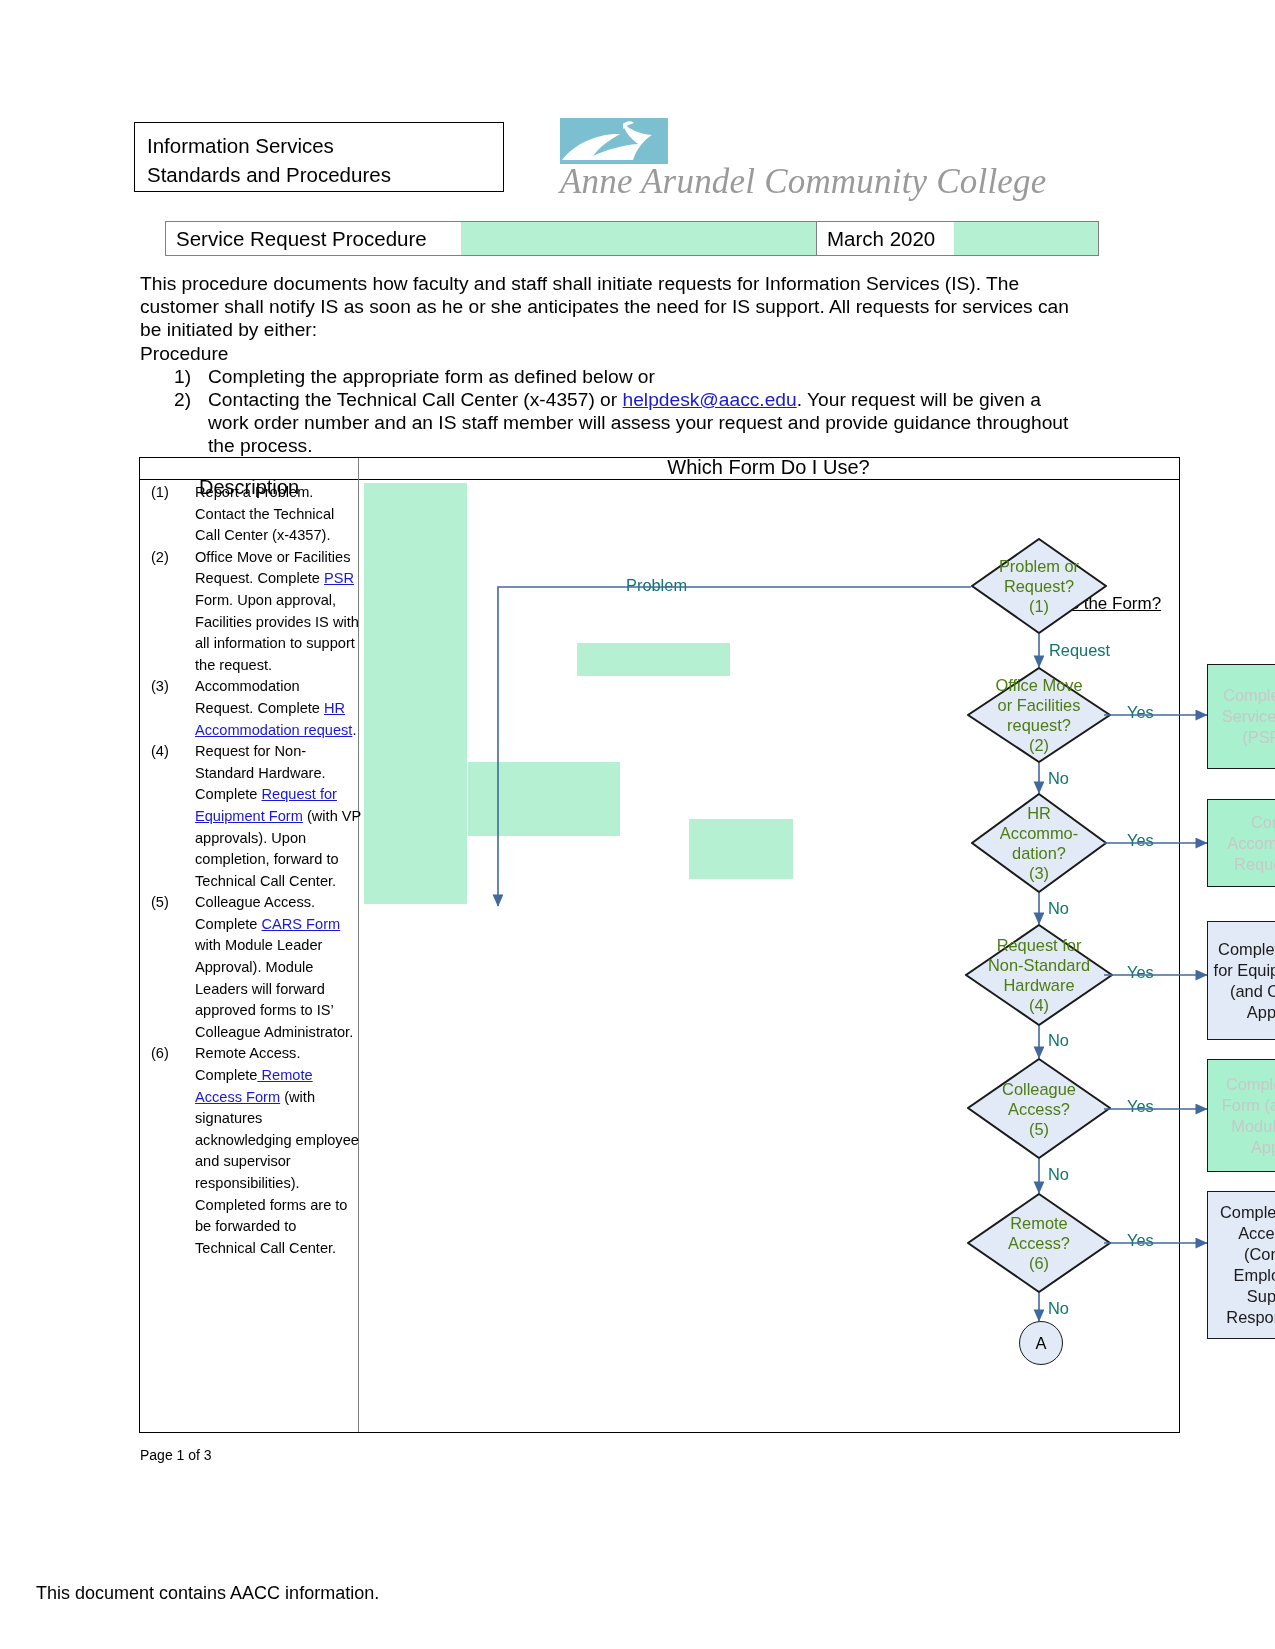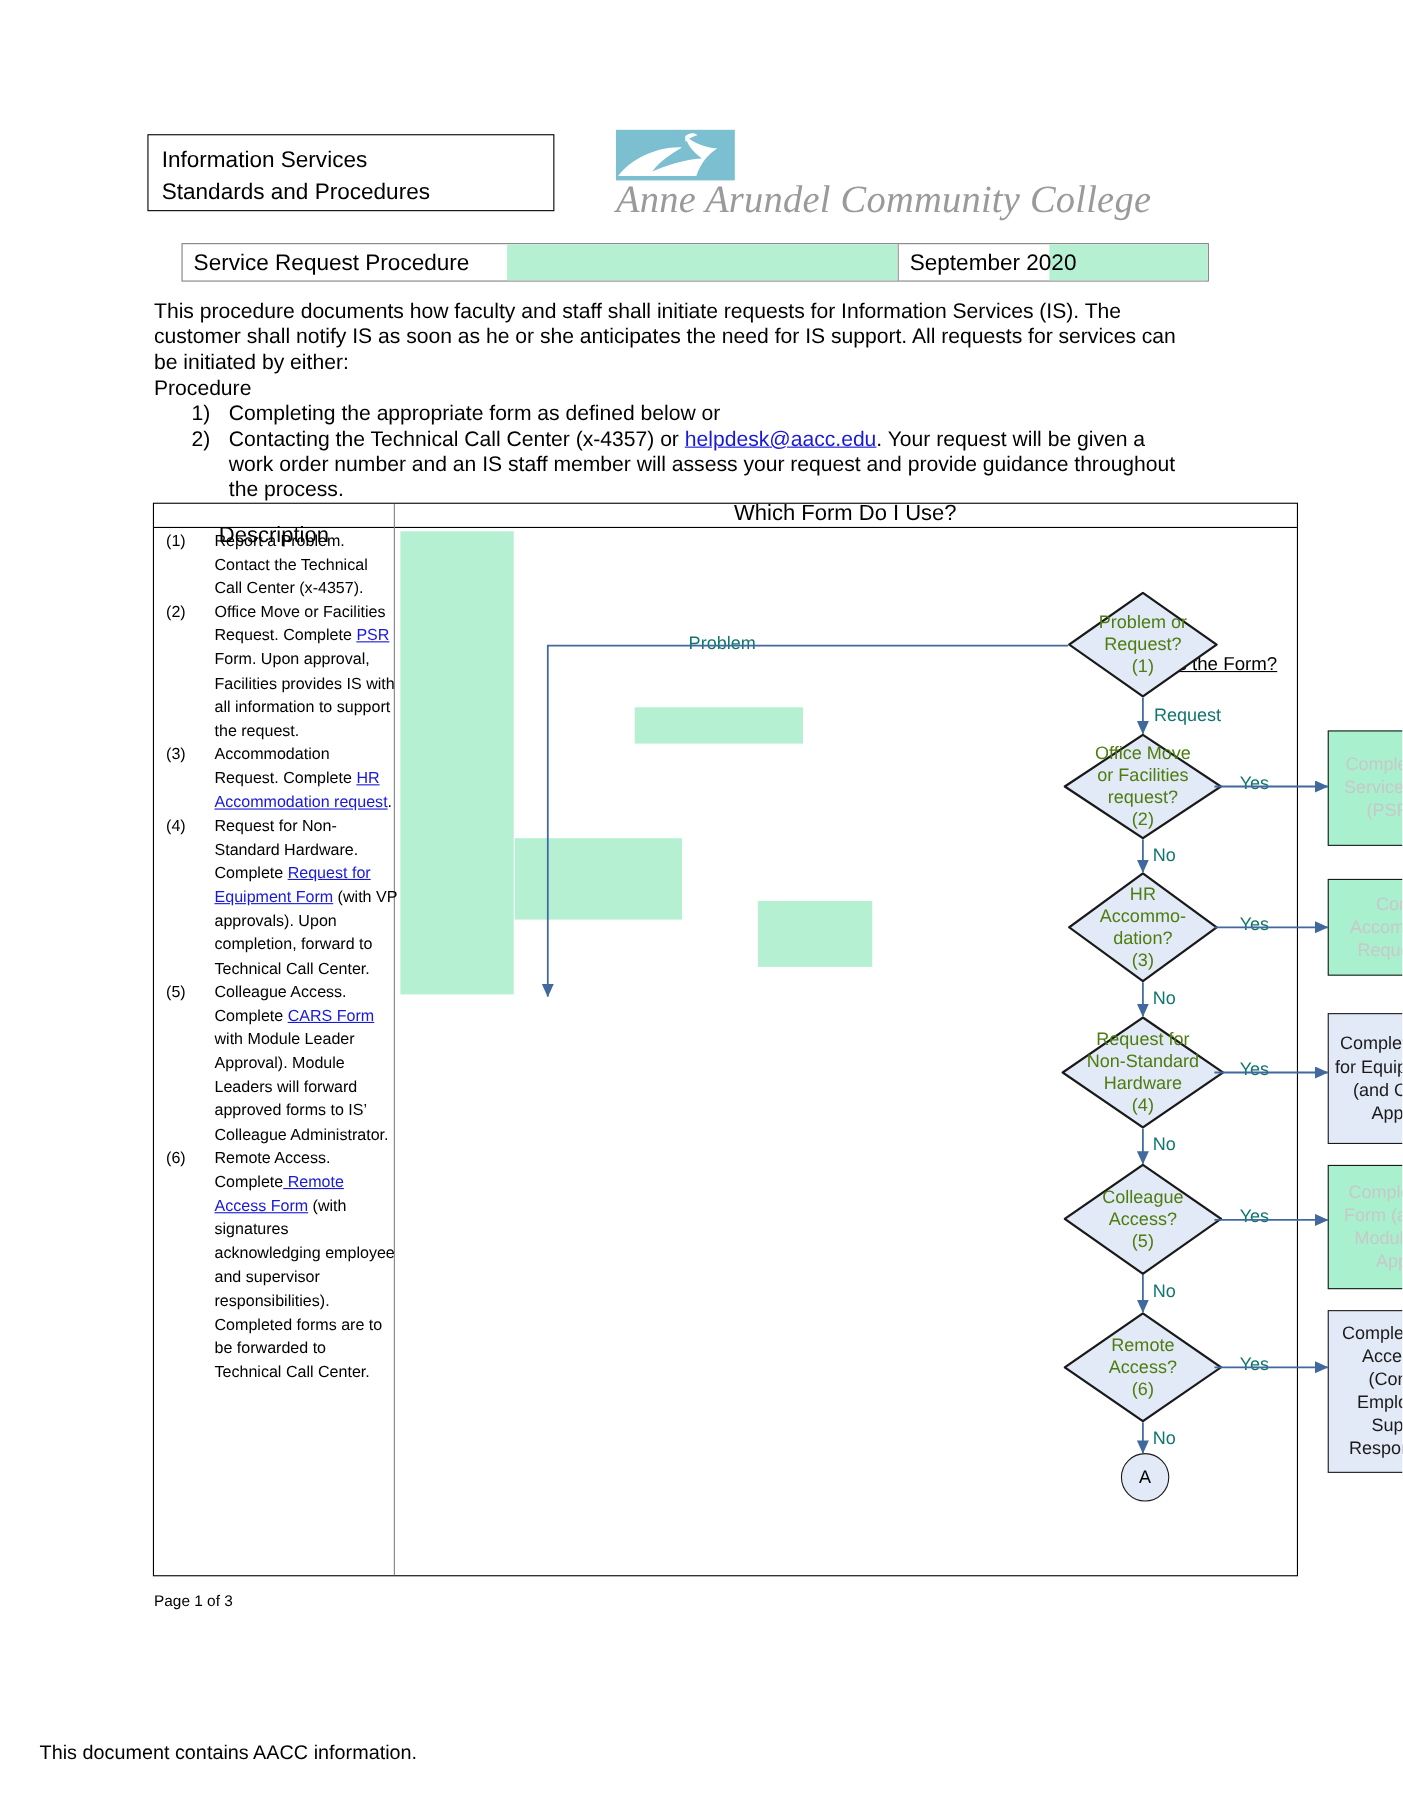--- a/index.html
+++ b/index.html
@@ -299,21 +299,21 @@
     <div class="logo-text">Anne Arundel Community College</div>
   </div>
 
   <div class="titlebar">
     <div class="cell-left">
       <div class="tb-hl" style="left:295px; right:0;"></div>
       <div class="tb-txt">Service Request Procedure</div>
     </div>
     <div class="cell-right">
       <div class="tb-hl" style="left:137px; right:0;"></div>
-      <div class="tb-txt">September 2020</div>
+      <div class="tb-txt">March 2020</div>
     </div>
   </div>
 
   <div class="proc">
     <p>This procedure documents how faculty and staff shall initiate requests for Information Services (IS).  The customer shall notify IS as soon as he or she anticipates the need for IS support.  All requests for services can be initiated by either:</p>
     <p>Procedure</p>
     <ul class="lst">
       <li>
         <span class="num">1)</span><span>Completing the appropriate form as defined below or</span>
       </li>

